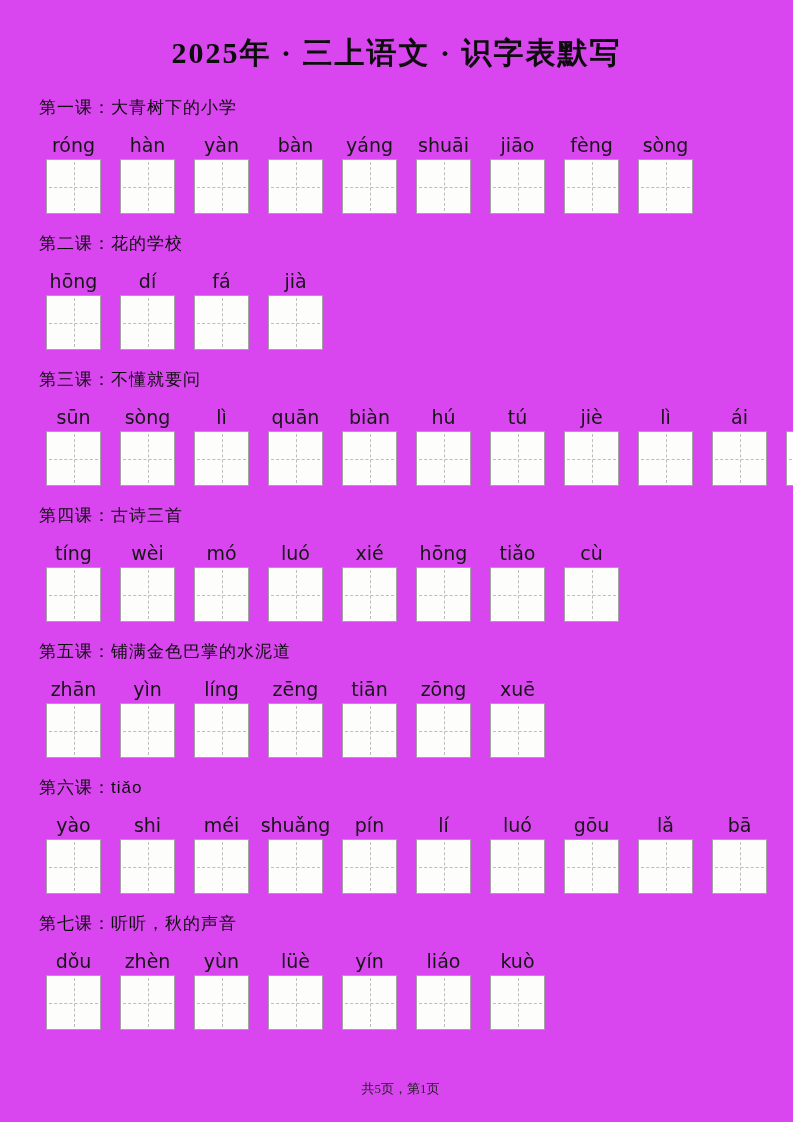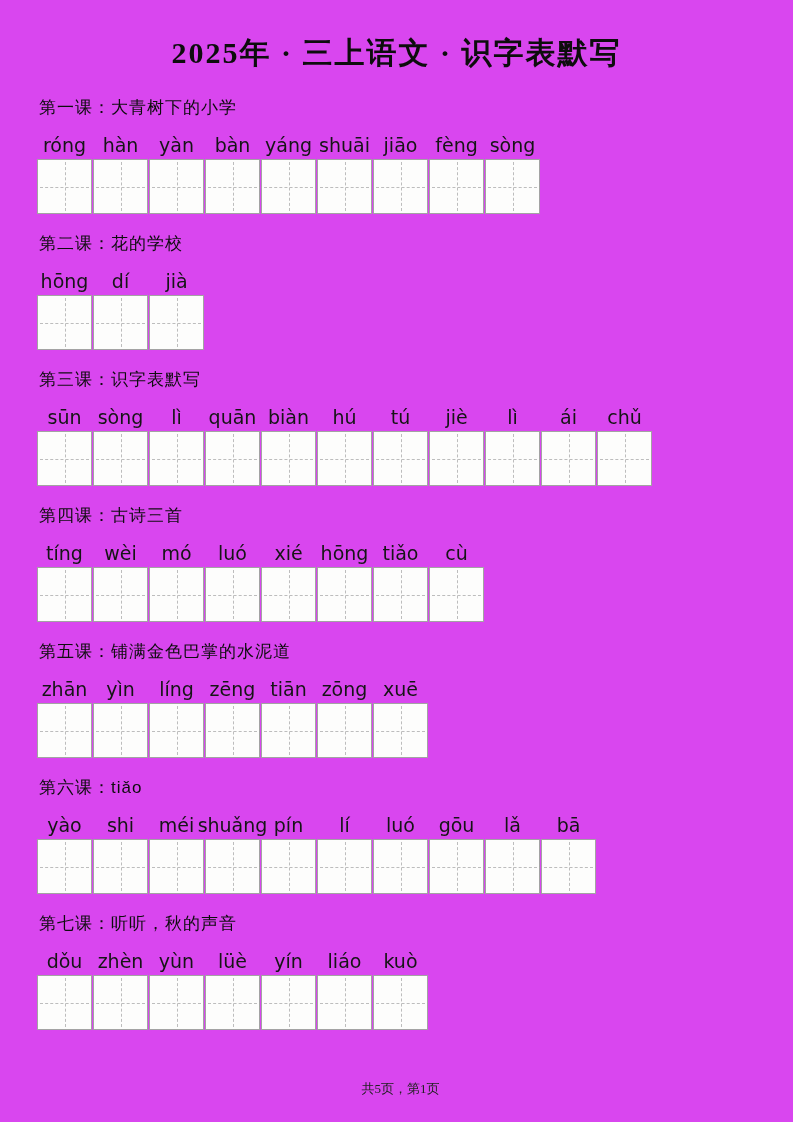--- a/index.html
+++ b/index.html
@@ -33,22 +33,23 @@
     font-size: 17px;
     font-weight: normal;
     letter-spacing: 1px;
     line-height: 20px;
     margin: 0 0 15px 2px;
     color: #0d0d0d;
   }
   .row {
     display: flex;
     flex-direction: row;
-    gap: 1px;
+    gap: 19px;
     align-items: flex-end;
+    margin-left: 9px;
   }
   .unit {
     display: flex;
     flex-direction: column;
     align-items: center;
     width: 55px;
     flex: 0 0 55px;
   }
   .pinyin {
     font-family: "DejaVu Sans", sans-serif;
@@ -181,33 +182,40 @@
 
 
   <div class="unit">
     <div class="pinyin">dí</div>
     <div class="box">
       <span class="hline"></span>
       <span class="vline"></span>
     </div>
   </div>
 
+  <div class="unit">
+    <div class="pinyin">fá</div>
+    <div class="box">
+      <span class="hline"></span>
+      <span class="vline"></span>
+    </div>
+  </div>
 
   <div class="unit">
     <div class="pinyin">jià</div>
     <div class="box">
       <span class="hline"></span>
       <span class="vline"></span>
     </div>
   </div>
 </div>
   </section>
 
   <section class="section">
-    <div class="heading">第三课：识字表默写</div>
+    <div class="heading">第三课：不懂就要问</div>
     <div class="row">
   <div class="unit">
     <div class="pinyin">sūn</div>
     <div class="box">
       <span class="hline"></span>
       <span class="vline"></span>
     </div>
   </div>
 
   <div class="unit">

